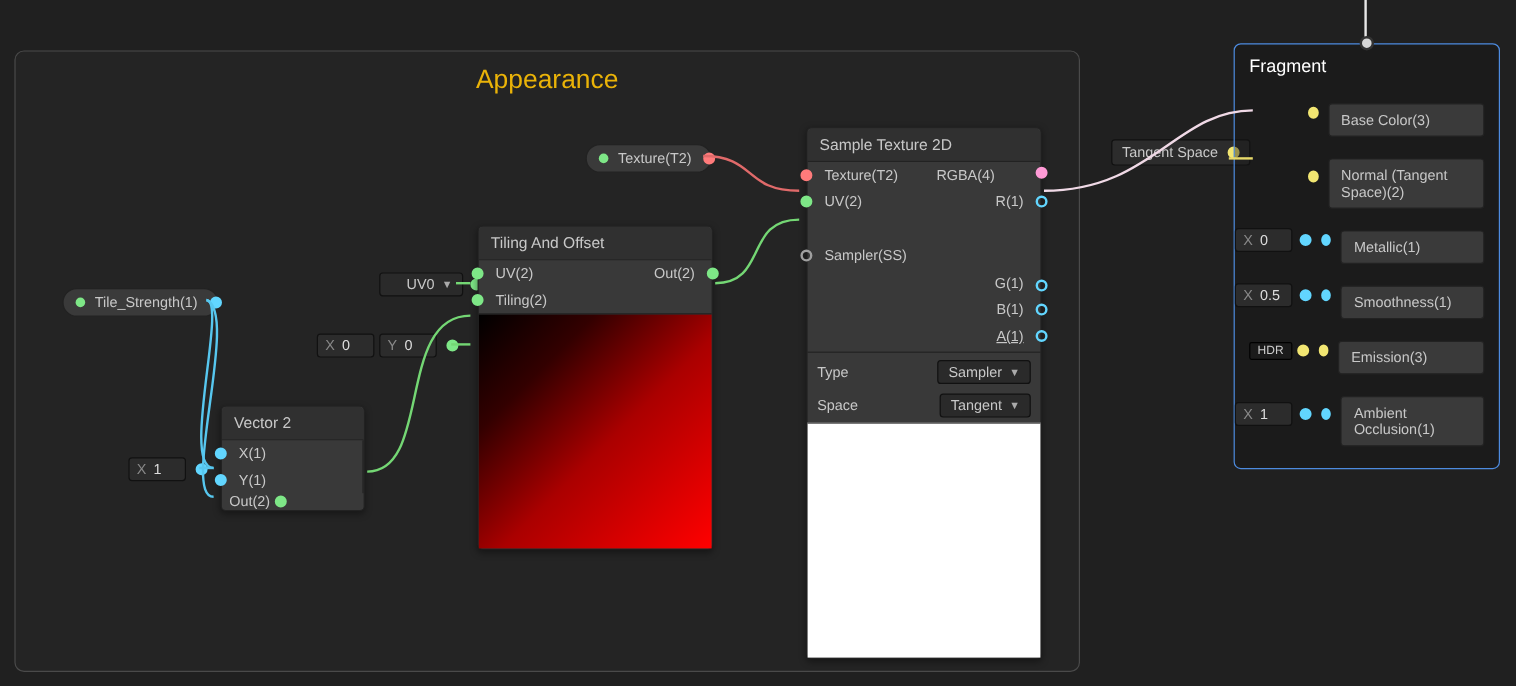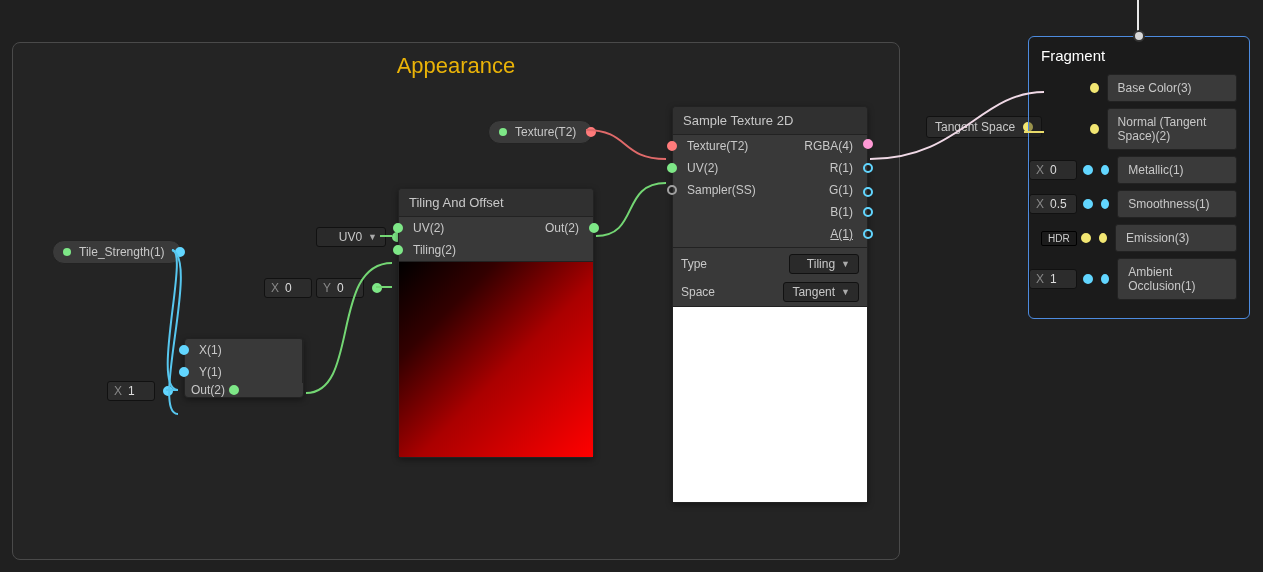--- a/index.html
+++ b/index.html
@@ -141,20 +141,21 @@
     width:10px; height:10px; border-radius:50%;
     border:2px solid #888; margin-right:8px;
   }
   .master .slot .bar {
     background:#3a3a3a;
     border:1px solid #222;
     border-radius:3px;
     padding:6px 10px;
     width:160px;
     font-size:12px;
+    margin-top:12px;
   }
   .master .pre {
     display:flex; align-items:center; gap:4px;
     margin-right:8px;
     width:52px; justify-content:flex-end;
   }
   .master .pre .hdr {
     background:#1b1b1b; border:1px solid #000;
     padding:1px 6px; font-size:10px; color:#ccc; border-radius:2px;
   }
@@ -220,20 +221,21 @@
 
 <div style="position:absolute; left:105px; top:381px; display:flex; align-items:center;">
   <div class="numfield">
     <span class="k">X</span>
     <span class="v">1</span>
   </div>
   <span class="port c-cyan filled" style="margin-left:6px;"></span>
 </div>
 
 <div class="node" style="left:184px; top:338px; width:120px;">
+  <div class="node-header">Vector 2</div>
   <div style="display:flex;flex-direction:column;">
     <div style="flex:1; border-right:1px solid #222;">
       <div class="row">
         <span class="port c-cyan filled anchor-left"></span>
         <span class="lbl-in">X(1)</span>
       </div>
       <div class="row">
         <span class="port c-cyan filled anchor-left"></span>
         <span class="lbl-in">Y(1)</span>
       </div>
@@ -285,41 +287,41 @@
 </div>
 
 <div class="node" style="left:672px; top:106px; width:196px;">
   <div class="node-header">Sample Texture 2D</div>
 
   <div class="row split">
     <div style="display:flex;align-items:center;">
       <span class="port c-red filled anchor-left"></span>
       <span class="lbl-in">Texture(T2)</span>
     </div>
-    <div style="display:flex;align-items:flex-start;">
+    <div style="display:flex;align-items:flex-start;gap:24px;">
       <span class="lbl-out">RGBA(4)</span>
       <span class="port c-pink filled anchor-right"></span>
     </div>
   </div>
   <div class="row split">
     <div style="display:flex;align-items:center;">
       <span class="port c-green filled anchor-left"></span>
       <span class="lbl-in">UV(2)</span>
     </div>
     <div style="display:flex;align-items:center;">
       <span class="lbl-out">R(1)</span>
       <span class="port c-cyan anchor-right"></span>
     </div>
   </div>
   <div class="row split">
     <div style="display:flex;align-items:center;">
       <span class="port c-grey anchor-left"></span>
       <span class="lbl-in">Sampler(SS)</span>
     </div>
-    <div style="display:flex;align-items:flex-end;">
+    <div style="display:flex;align-items:flex-end;margin-top:46px;">
       <span class="lbl-out">G(1)</span>
       <span class="port c-cyan anchor-right"></span>
     </div>
   </div>
   <div class="row split">
     <span></span>
     <div style="display:flex;align-items:center;justify-content:space-between;">
       <span class="lbl-out">B(1)</span>
       <span class="port c-cyan anchor-right"></span>
     </div>
@@ -329,21 +331,21 @@
     <div style="display:flex;align-items:center;text-decoration:underline;">
       <span class="lbl-out">A(1)</span>
       <span class="port c-cyan anchor-right"></span>
     </div>
   </div>
 
   <div class="sep"></div>
   <div class="row split">
     <span>Type</span>
     <div class="dd">
-      <span>Tiling</span>
+      <span>Sampler</span>
       <span class="arrow">▼</span>
     </div>
   </div>
   <div class="row split">
     <span>Space</span>
     <div class="dd">
       <span>Tangent</span>
       <span class="arrow">▼</span>
     </div>
   </div>

